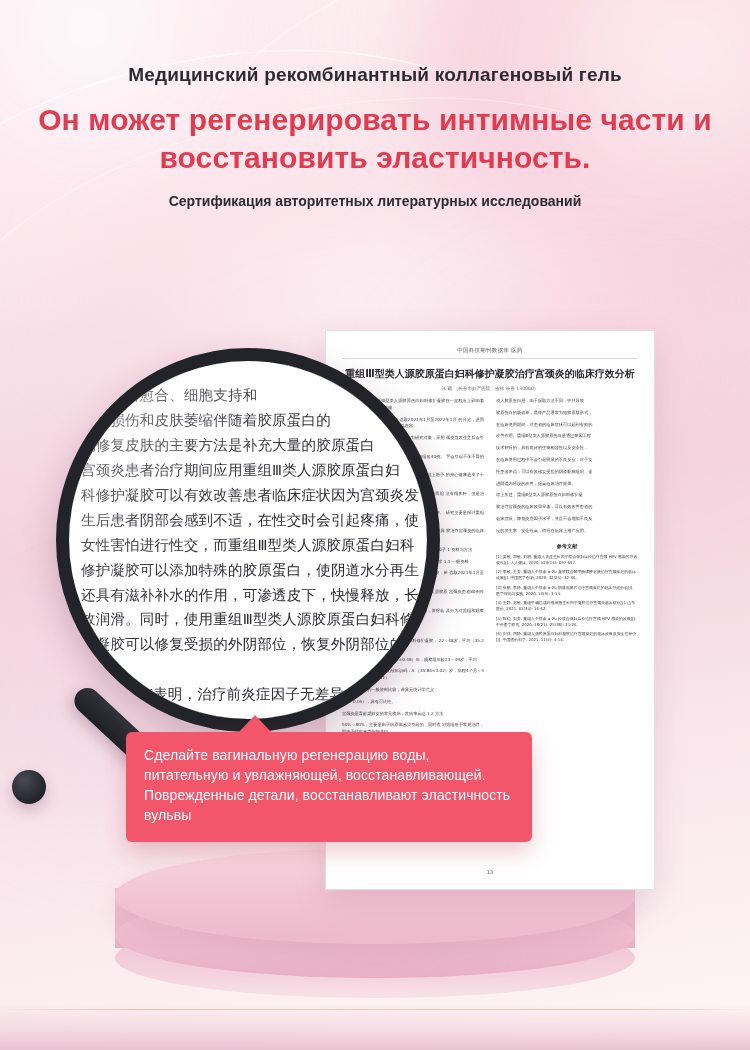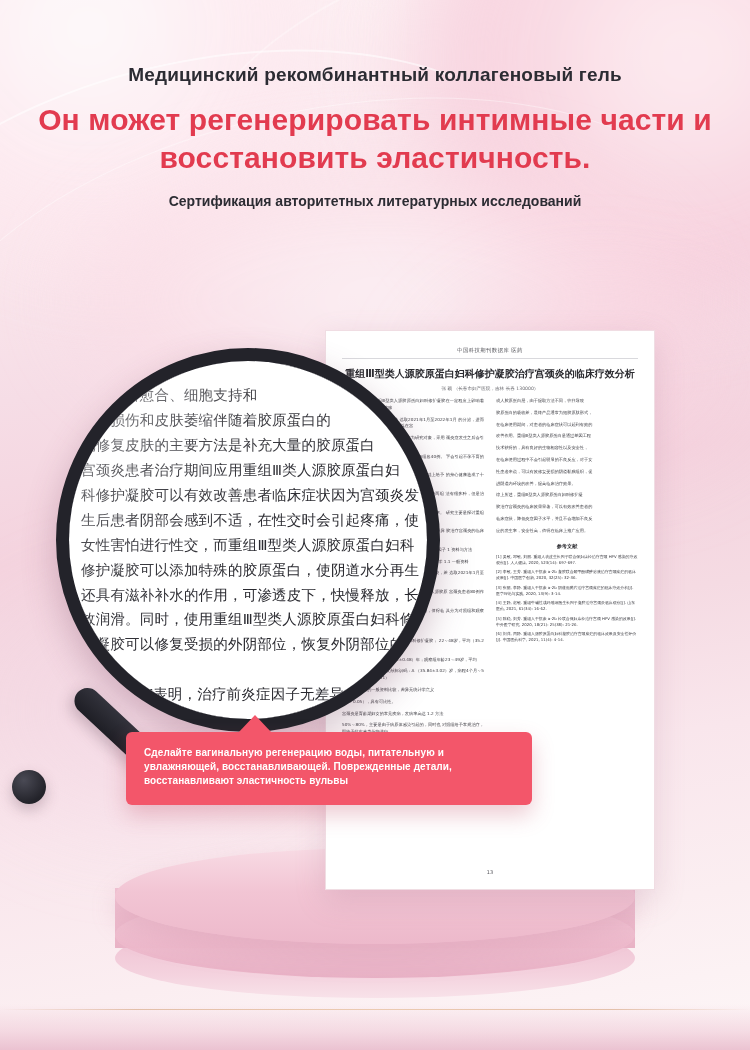--- a/index.html
+++ b/index.html
@@ -318,22 +318,22 @@
     left: 112px;
     top: -17px;
     width: 0;
     height: 0;
     border-left: 17px solid transparent;
     border-right: 17px solid transparent;
     border-bottom: 18px solid #f3566a;
   }
   .callout-text {
     color: #ffffff;
-    font-size: 10px;
-    font-weight: bold;
+    font-size: 14px;
+    font-weight: normal;
     line-height: 1.42;
     letter-spacing: .1px;
   }
 </style>
 </head>
 <body>
 
 <div class="poster">
 
   <div class="swirl swirl-a"></div>

